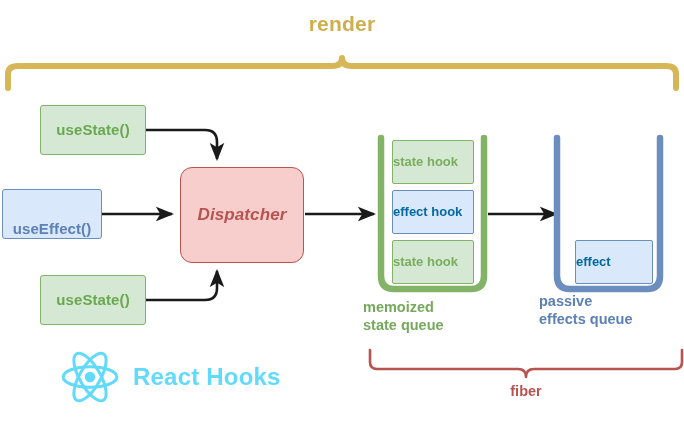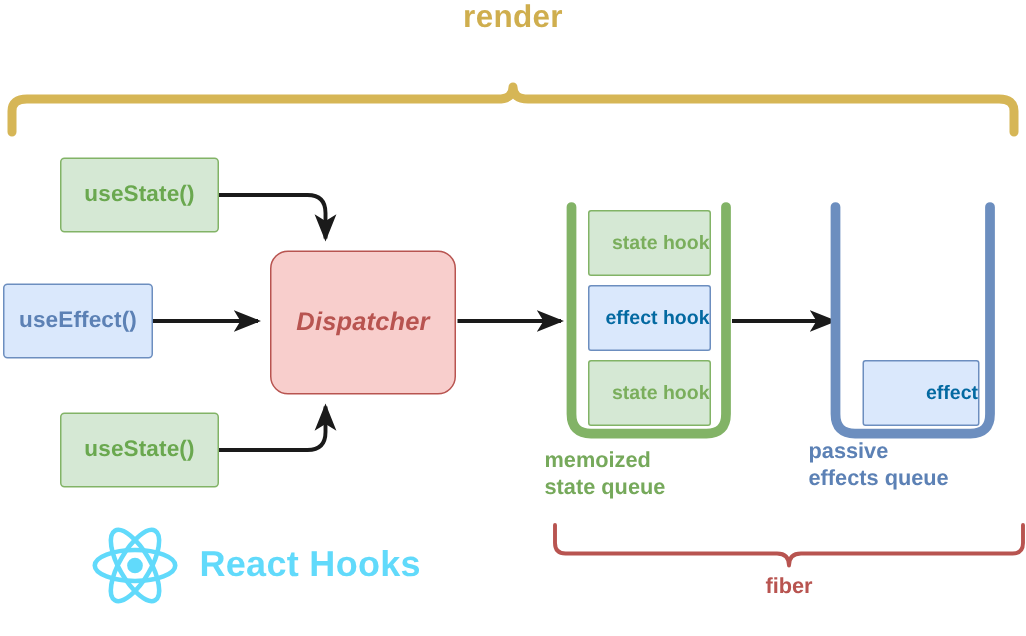--- a/index.html
+++ b/index.html
@@ -48,21 +48,21 @@
     color: #b85450;
     font-style: italic;
   }
 
   
   .chip {
     position: absolute;
     box-sizing: border-box;
     display: flex;
     align-items: center;
-    justify-content: flex-end;
+    justify-content: flex-start;
     border-radius: 2px;
     font-weight: bold;
     font-size: 13px;
     line-height: 1.14;
     text-align: center;
   }
   .chip.green {
     background: #d5e8d4;
     border: 1.4px solid #82b366;
     color: #7aae5c;
@@ -111,21 +111,21 @@
     white-space: nowrap;
   }
   #react-logo-icon { position: absolute; }
   svg { display: block; overflow: visible; }
 </style>
 </head>
 <body>
 
 <div id="canvas">
 
-  <div class="brace-caption" id="render-caption" style="left:0; top:0; width:684px;">render</div>
+  <div class="brace-caption" id="render-caption" style="left:0; top:12px; width:684px;">render</div>
 
   <svg class="abs" id="render-brace-svg" style="left:0; top:46px;" width="684" height="44" viewBox="0 0 684 44">
     <path d="M 8 42
              L 8 28
              Q 8 20 18 20
              L 332 20
              Q 342 20 342 12
              Q 342 20 352 20
              L 666 20
              Q 676 20 676 28
@@ -147,21 +147,21 @@
 
     <path d="M 305 214 L 374 214" fill="none" stroke="#1a1a1a" stroke-width="2.6" marker-end="url(#arrowhead)"></path>
 
     <path d="M 488 214 L 556 214" fill="none" stroke="#1a1a1a" stroke-width="2.6" marker-end="url(#arrowhead)"></path>
   </svg>
 
   <div class="node green" style="left:40px; top:105px; width:106px; height:50px; font-size:15px;">
     <span>useState()</span>
   </div>
 
-  <div class="node blue" style="left:2px; top:189px; width:100px; height:50px; font-size:15px;">
+  <div class="node blue" style="left:2px; top:189px; width:100px; height:50px; font-size:15px;align-items:flex-end;">
     <span>useEffect()</span>
   </div>
 
   <div class="node green" style="left:40px; top:275px; width:106px; height:50px; font-size:15px;">
     <span>useState()</span>
   </div>
 
   <div class="node red" style="left:180px; top:167px; width:124px; height:96px; font-size:17px; border-radius:12px;">
     <span>Dispatcher</span>
   </div>

